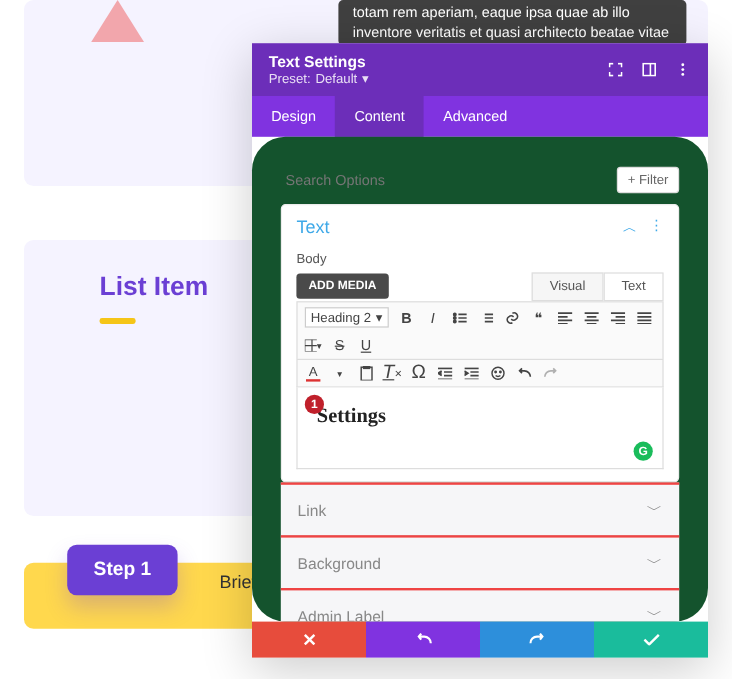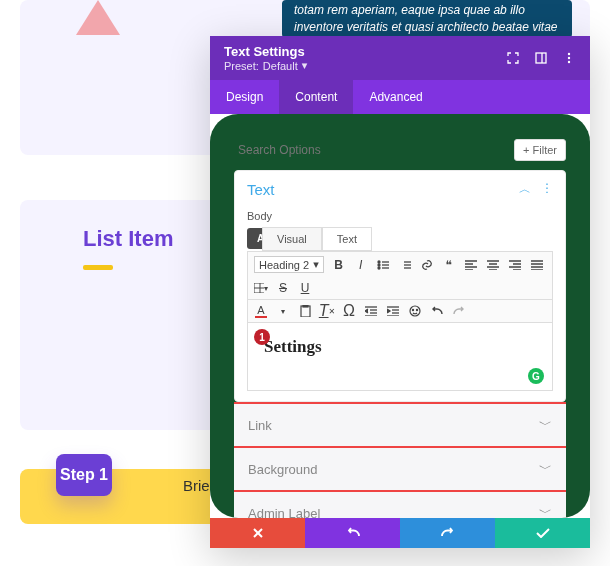--- a/index.html
+++ b/index.html
@@ -1,27 +1,27 @@
 <!DOCTYPE html>
 <html><head>
 <meta charset="utf-8">
 <style>
   * { box-sizing: border-box; margin: 0; padding: 0; font-family: -apple-system, BlinkMacSystemFont, "Segoe UI", Helvetica, Arial, sans-serif; }
   body { width: 610px; height: 566px; background: #fff; position: relative; overflow: hidden; }
 
   .page-bg { position: absolute; inset: 0; background: #fff; }
   .card-top { position: absolute; left: 20px; top: 0; width: 570px; height: 155px; background: #f5f3ff; border-radius: 8px; }
   .triangle { position: absolute; left: 76px; top: 0; width: 0; height: 0; border-left: 22px solid transparent; border-right: 22px solid transparent; border-bottom: 35px solid #f2a6ac; }
-  .purple-box { position: absolute; left: 282px; top: 0; width: 290px; height: 38px; background: #0c4a6e; border-radius: 4px; color: #fff; font-size: 12px; line-height: 1.45; padding: 2px 12px 6px 12px; overflow: hidden; font-style: italic; }
+  .purple-box { position: absolute; left: 282px; top: 0; width: 290px; height: 38px; background: #404040; border-radius: 4px; color: #fff; font-size: 12px; line-height: 1.45; padding: 2px 12px 6px 12px; overflow: hidden; }
   .card-middle { position: absolute; left: 20px; top: 200px; width: 570px; height: 230px; background: #f5f3ff; border-radius: 8px; }
   .list-item-title { position: absolute; left: 83px; top: 226px; color: #6b3fd4; font-weight: 700; font-size: 22px; }
   .yellow-bar { position: absolute; left: 83px; top: 265px; width: 30px; height: 5px; background: #f5c518; border-radius: 2px; }
 
   .yellow-footer { position: absolute; left: 20px; bottom: 42px; width: 570px; height: 55px; background: #ffd84d; border-radius: 8px; }
-  .step-pill { position: absolute; left: 56px; bottom: 70px; background: #6b3fd4; color: #fff; font-weight: 700; font-size: 16px; padding: 12px 4px; border-radius: 8px; box-shadow: 0 10px 18px rgba(107,63,212,0.25); }
+  .step-pill { position: absolute; left: 56px; bottom: 70px; background: #6b3fd4; color: #fff; font-weight: 700; font-size: 16px; padding: 12px 22px; border-radius: 8px; box-shadow: 0 10px 18px rgba(107,63,212,0.25); }
   .footer-text { position: absolute; left: 183px; bottom: 72px; font-size: 15px; color: #333; }
 
   .modal { position: absolute; left: 210px; top: 36px; width: 380px; height: 512px; background: #fff; box-shadow: 0 10px 40px rgba(0,0,0,.2); display: flex; flex-direction: column; }
   .modal-header { background: #6c2eb9; color: #fff; padding: 8px 14px; display: flex; align-items: center; gap: 17px; }
   .modal-title { font-size: 13px; font-weight: 600; }
   .modal-sub { font-size: 11px; opacity: .85; display: flex; align-items: center; gap: 4px; }
   .hdr-icons { margin-left: auto; display: flex; gap: 14px; }
   .hdr-icon { width: 14px; height: 14px; display: flex; align-items: center; justify-content: center; }
   .modal-tabs { background: #8033e0; display: flex; }
   .modal-tab { color: #fff; font-size: 12px; padding: 10px 16px; cursor: pointer; }
@@ -31,21 +31,21 @@
   .search-row { display: flex; align-items: center; gap: 6px; margin-bottom: 8px; }
   .search-input { flex: 1; font-size: 12px; color: #999; padding: 5px 4px; background: transparent; border: none; }
   .filter-btn { background: #fff; border: 1px solid #ddd; border-radius: 3px; font-size: 11px; color: #666; padding: 4px 8px; display: flex; align-items: center; gap: 3px; }
 
   .section-white { background: #fff; border: 1px solid #ececec; border-radius: 4px; padding: 10px 12px; }
   .section-title-row { display: flex; align-items: center; }
   .section-title { font-size: 15px; color: #3fa9e8; font-weight: 500; }
   .section-actions { margin-left: auto; display: flex; gap: 10px; color: #3fa9e8; font-size: 12px; }
   .body-label { font-size: 11px; color: #555; margin: 12px 0 6px; }
   .add-media { background: #4a4a4a; color: #fff; font-size: 10px; font-weight: 700; padding: 5px 10px; border-radius: 3px; display:inline-block; }
-  .editor-tabs { display: flex; margin-top: -22px; margin-left: 15px; }
+  .editor-tabs { display: flex; justify-content: flex-end; margin-top: -22px; margin-left: 15px; }
   .ed-tab { font-size: 11px; color: #555; padding: 5px 14px; border: 1px solid #ddd; background: #fff; }
   .ed-tab.active { background: #f6f6f6; }
   .toolbar { border: 1px solid #ddd; background: #fafafa; padding: 4px 6px; display: flex; flex-wrap: wrap; gap: 8px; align-items: center; font-size: 12px; color: #444; }
   .tb-select { font-size: 11px; border: 1px solid #ccc; background: #fff; padding: 1px 4px; display:flex; align-items:center; gap:4px;}
   .tb-ico { width: 14px; height: 14px; display: inline-flex; align-items: center; justify-content: center; }
   .toolbar2 { border: 1px solid #ddd; border-top: none; background: #fafafa; padding: 4px 6px; display: flex; gap: 8px; align-items: center; color:#444; }
   .canvas { position: relative; border: 1px solid #ddd; border-top: none; background: #fff; min-height: 68px; padding: 14px 12px 6px 16px; }
   .badge-1 { position: absolute; left: 6px; top: 6px; width: 16px; height: 16px; border-radius: 50%; background: #c0202b; color: #fff; font-size: 10px; font-weight: 700; display: flex; align-items: center; justify-content: center; }
   .canvas-text { font-family: Georgia, 'Times New Roman', serif; font-weight: 700; font-size: 17px; color: #222; }
   .g-badge { position: absolute; right: 8px; bottom: 6px; width: 16px; height: 16px; border-radius: 50%; background: #1abc5b; color: #fff; font-size: 10px; font-weight: 700; display: flex; align-items: center; justify-content: center; }

